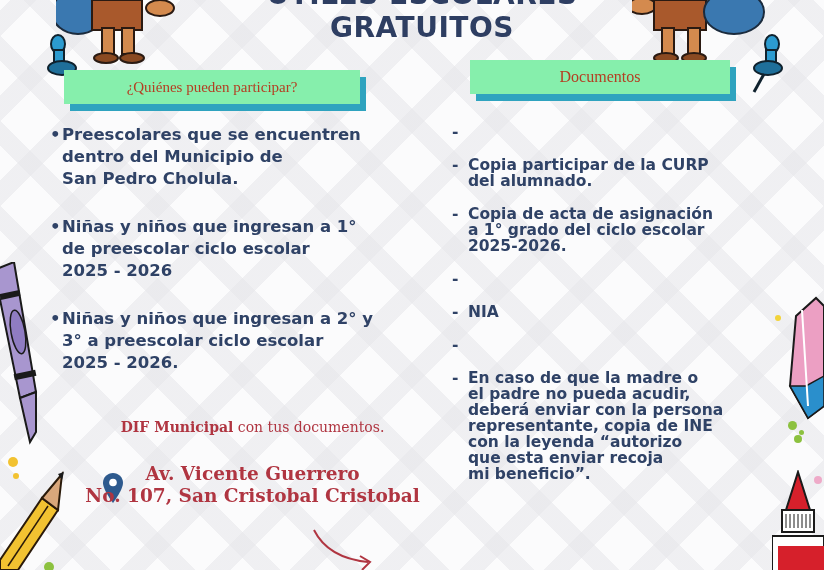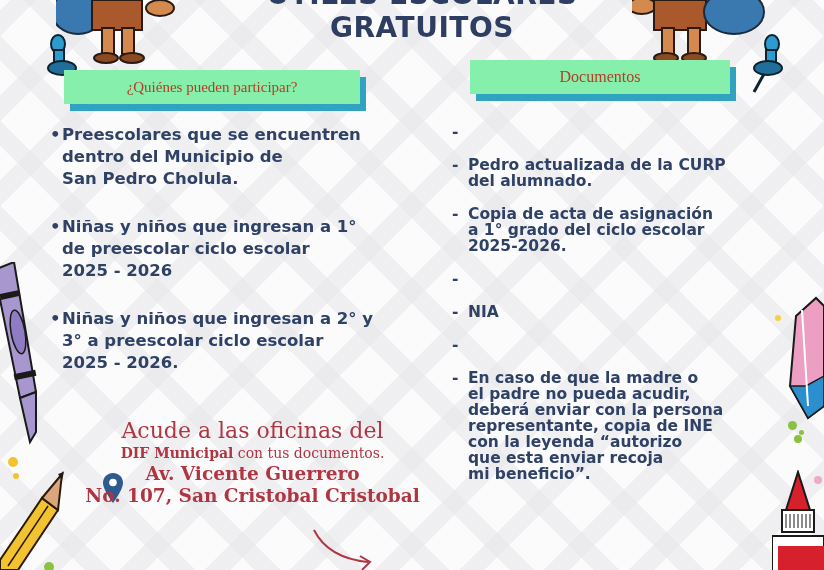--- a/index.html
+++ b/index.html
@@ -104,21 +104,21 @@
 2025 - 2026.</span>
   </div>
 </div>
 
 <div class="list-right">
   <div class="item">
     <span class="dash">-</span>
   </div>
   <div class="item">
     <span class="dash">-</span>
-    <span class="txt">Pedro actualizada de la CURP
+    <span class="txt">Copia participar de la CURP
 del alumnado.</span>
   </div>
   <div class="item">
     <span class="dash">-</span>
     <span class="txt">Copia de acta de asignación
  a 1° grado del ciclo escolar
  2025-2026.</span>
   </div>
   <div class="item">
     <span class="dash">-</span>
@@ -136,21 +136,20 @@
 el padre no pueda acudir,
 deberá enviar con la persona
 representante, copia de INE
 con la leyenda “autorizo
 que esta enviar recoja
  mi beneficio”.</span>
   </div>
 </div>
 
 <div class="cta">
-  <div class="cta-1">Acude a las oficinas del</div>
   <div class="cta-2"><b>DIF Municipal</b><span> con tus documentos.</span></div>
 </div>
 
 <svg class="pin-ico" width="22" height="32" viewBox="0 0 22 32">
   <path d="M11 1C5.5 1 1 5.3 1 10.8 1 18 11 31 11 31s10-13 10-20.2C21 5.3 16.5 1 11 1z" fill="#2e5a8e"></path>
   <circle cx="11" cy="10.5" r="3.8" fill="#fff"></circle>
 </svg>
 <div class="addr">
   <div>Av. Vicente Guerrero</div>
   <div>No. 107, San Cristobal Cristobal</div>

